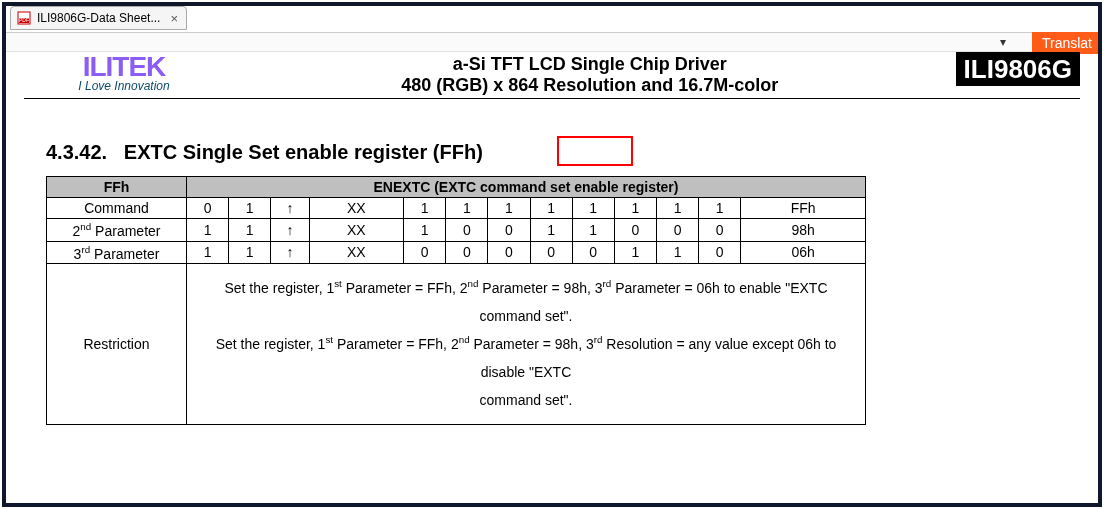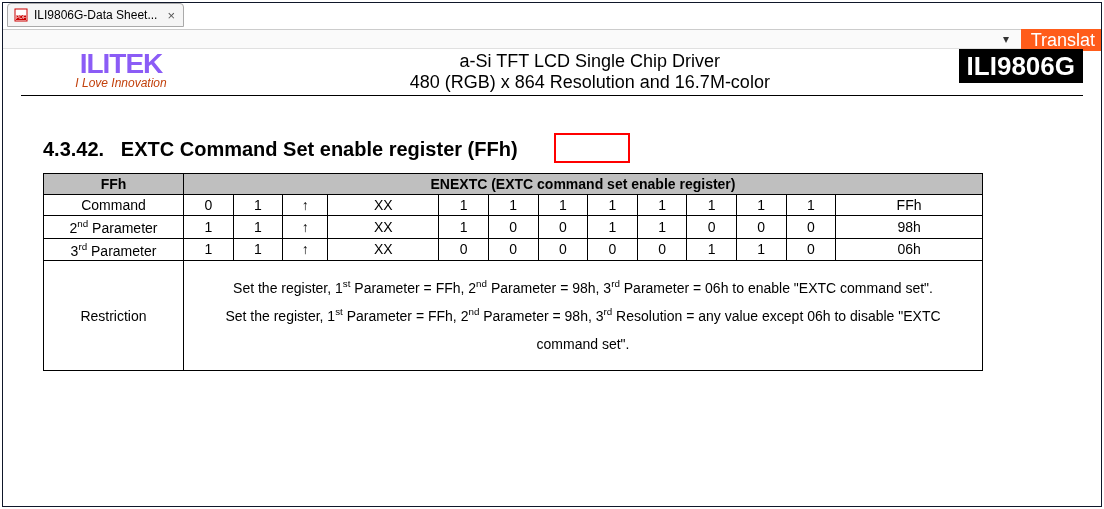--- a/index.html
+++ b/index.html
@@ -1,43 +1,43 @@
 <!DOCTYPE html>
 <html><head>
 <meta charset="utf-8">
 <style>
 * { box-sizing: border-box; margin: 0; padding: 0; }
 body { font-family: Arial, Helvetica, sans-serif; background: #fff; width: 1104px; height: 509px; overflow: hidden; position: relative; }
 
-.outer-frame { border: 1px solid #0f172a; width: 1100px; height: 505px; position: absolute; top: 2px; left: 2px; }
+.outer-frame { border: 4px solid #0f172a; width: 1100px; height: 505px; position: absolute; top: 2px; left: 2px; }
 
 .tab-bar { height: 26px; background: #fff; position: relative; }
 .tab { display: inline-flex; align-items: center; height: 24px; padding: 0 8px 0 6px; border: 1px solid #aaa; border-top-left-radius: 4px; border-top-right-radius: 4px; background: #f5f5f5; font-size: 12px; gap: 6px; margin-left: 4px; }
 .pdf-icon { width: 14px; height: 14px; display: inline-block; }
 .tab-close { font-size: 13px; color: #555; padding-left: 4px; }
 
 .toolbar-strip { height: 20px; border-top: 1px solid #ccc; border-bottom: 1px solid #e0e0e0; position: relative; background: #fafafa; }
 .toolbar-drop { position: absolute; right: 92px; top: 2px; font-size: 12px; color: #333; }
-.translate-btn { position: absolute; right: 0; top: -1px; height: 22px; line-height: 22px; background: #ff5c1a; color: #fff; padding: 0 6px 0 10px; font-size: 18px; }
+.translate-btn { position: absolute; right: 0; top: -1px; height: 22px; line-height: 22px; background: #ff5c1a; color: #fff; padding: 0 6px 0 10px; font-size: 14px; }
 
 .doc-area { position: relative; padding: 0 18px; }
 
 .doc-header { display: flex; align-items: flex-start; margin-top: 2px; }
 .logo-block { width: 200px; text-align: center; }
 .logo-text { font-family: Arial, sans-serif; font-weight: 700; font-size: 28px; color: #8b5cf6; letter-spacing: -1px; line-height: 0.9; }
-.logo-sub { font-style: italic; font-size: 12px; color: #c2410c; margin-top: 0px; }
+.logo-sub { font-style: italic; font-size: 12px; color: #0c4a6e; margin-top: 0px; }
 .title-center { flex: 1; text-align: center; }
-.title-line { font-size: 18px; font-weight: normal; }
+.title-line { font-size: 18px; font-weight: bold; }
 .title-chip { background: #000; color: #fff; font-size: 26px; font-weight: bold; padding: 2px 8px; font-family: Arial; }
 .hr-line { border: none; border-top: 1px solid #000; margin: 2px 0 0 0; }
 
 .section-title { font-size: 20px; font-weight: bold; margin-top: 42px; margin-left: 22px; position: relative; }
 .red-box { position: absolute; border: 2px solid #ff0000; width: 76px; height: 30px; left: 511px; top: -5px; pointer-events: none; }
 
-.reg-table { border-collapse: collapse; width: 940px; margin: 12px 0 0 22px; font-size: 14px; }
+.reg-table { border-collapse: collapse; width: 820px; margin: 12px 0 0 22px; font-size: 14px; }
 .reg-table th, .reg-table td { border: 1px solid #000; text-align: center; padding: 2px 0; font-weight: normal; }
 .reg-table .hdr { background: #bfbfbf; font-weight: bold; }
 .reg-table .rowlabel { width: 140px; }
 .desc-cell { text-align: left; padding: 10px 12px !important; line-height: 2.0; font-size: 14px; }
 sup { font-size: 0.7em; }
 </style>
 </head>
 <body>
 
 <div class="outer-frame">
@@ -72,21 +72,21 @@
         <div class="title-line">a-Si TFT LCD Single Chip Driver</div>
         <div class="title-line">480 (RGB) x 864 Resolution and 16.7M-color</div>
       </div>
       <div>
         <span class="title-chip">ILI9806G</span>
       </div>
     </div>
     <hr class="hr-line">
 
     <div class="section-title">
-      <span>4.3.42.</span>&nbsp;&nbsp;&nbsp;<span>EXTC Command Set enable register</span><span> (FFh)</span>
+      <span>4.3.42.</span>&nbsp;&nbsp;&nbsp;<span>EXTC Single Set enable register</span><span> (FFh)</span>
       <div class="red-box"></div>
     </div>
 
     <table class="reg-table">
       <tbody>
           <tr>
         <th class="hdr rowlabel">FFh</th>
         <th class="hdr" colspan="13">ENEXTC (EXTC command set enable register)</th>
       </tr>
       <tr>

